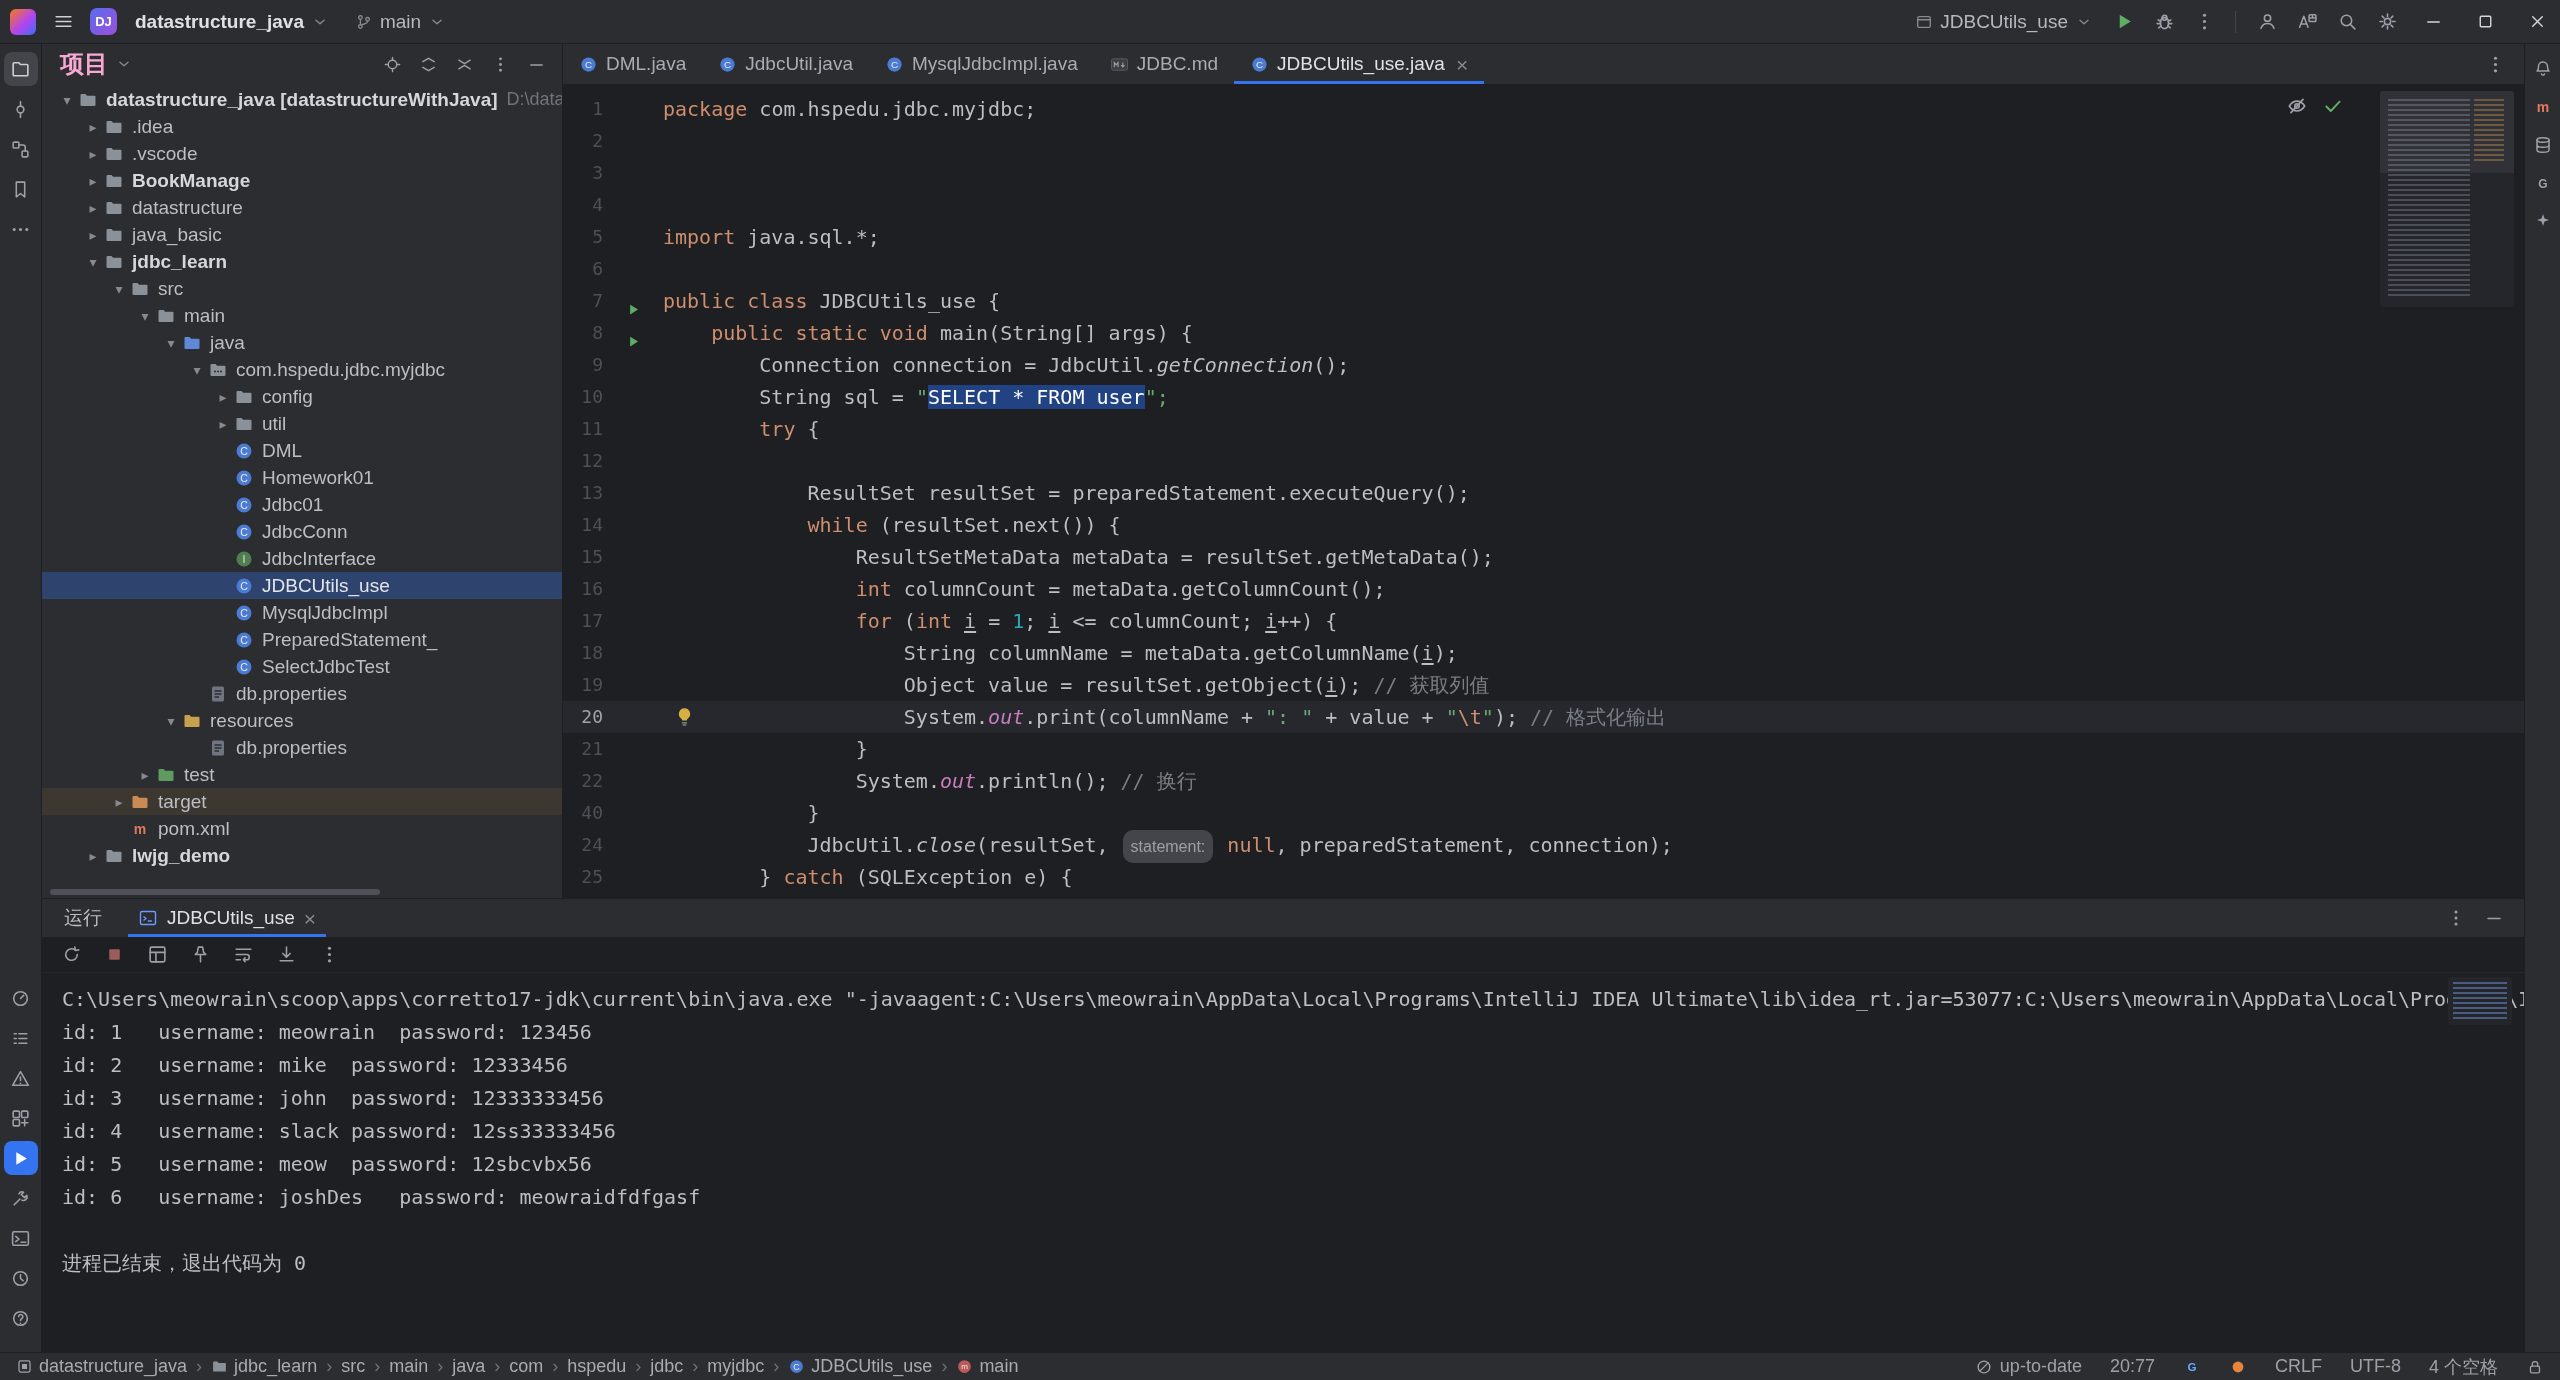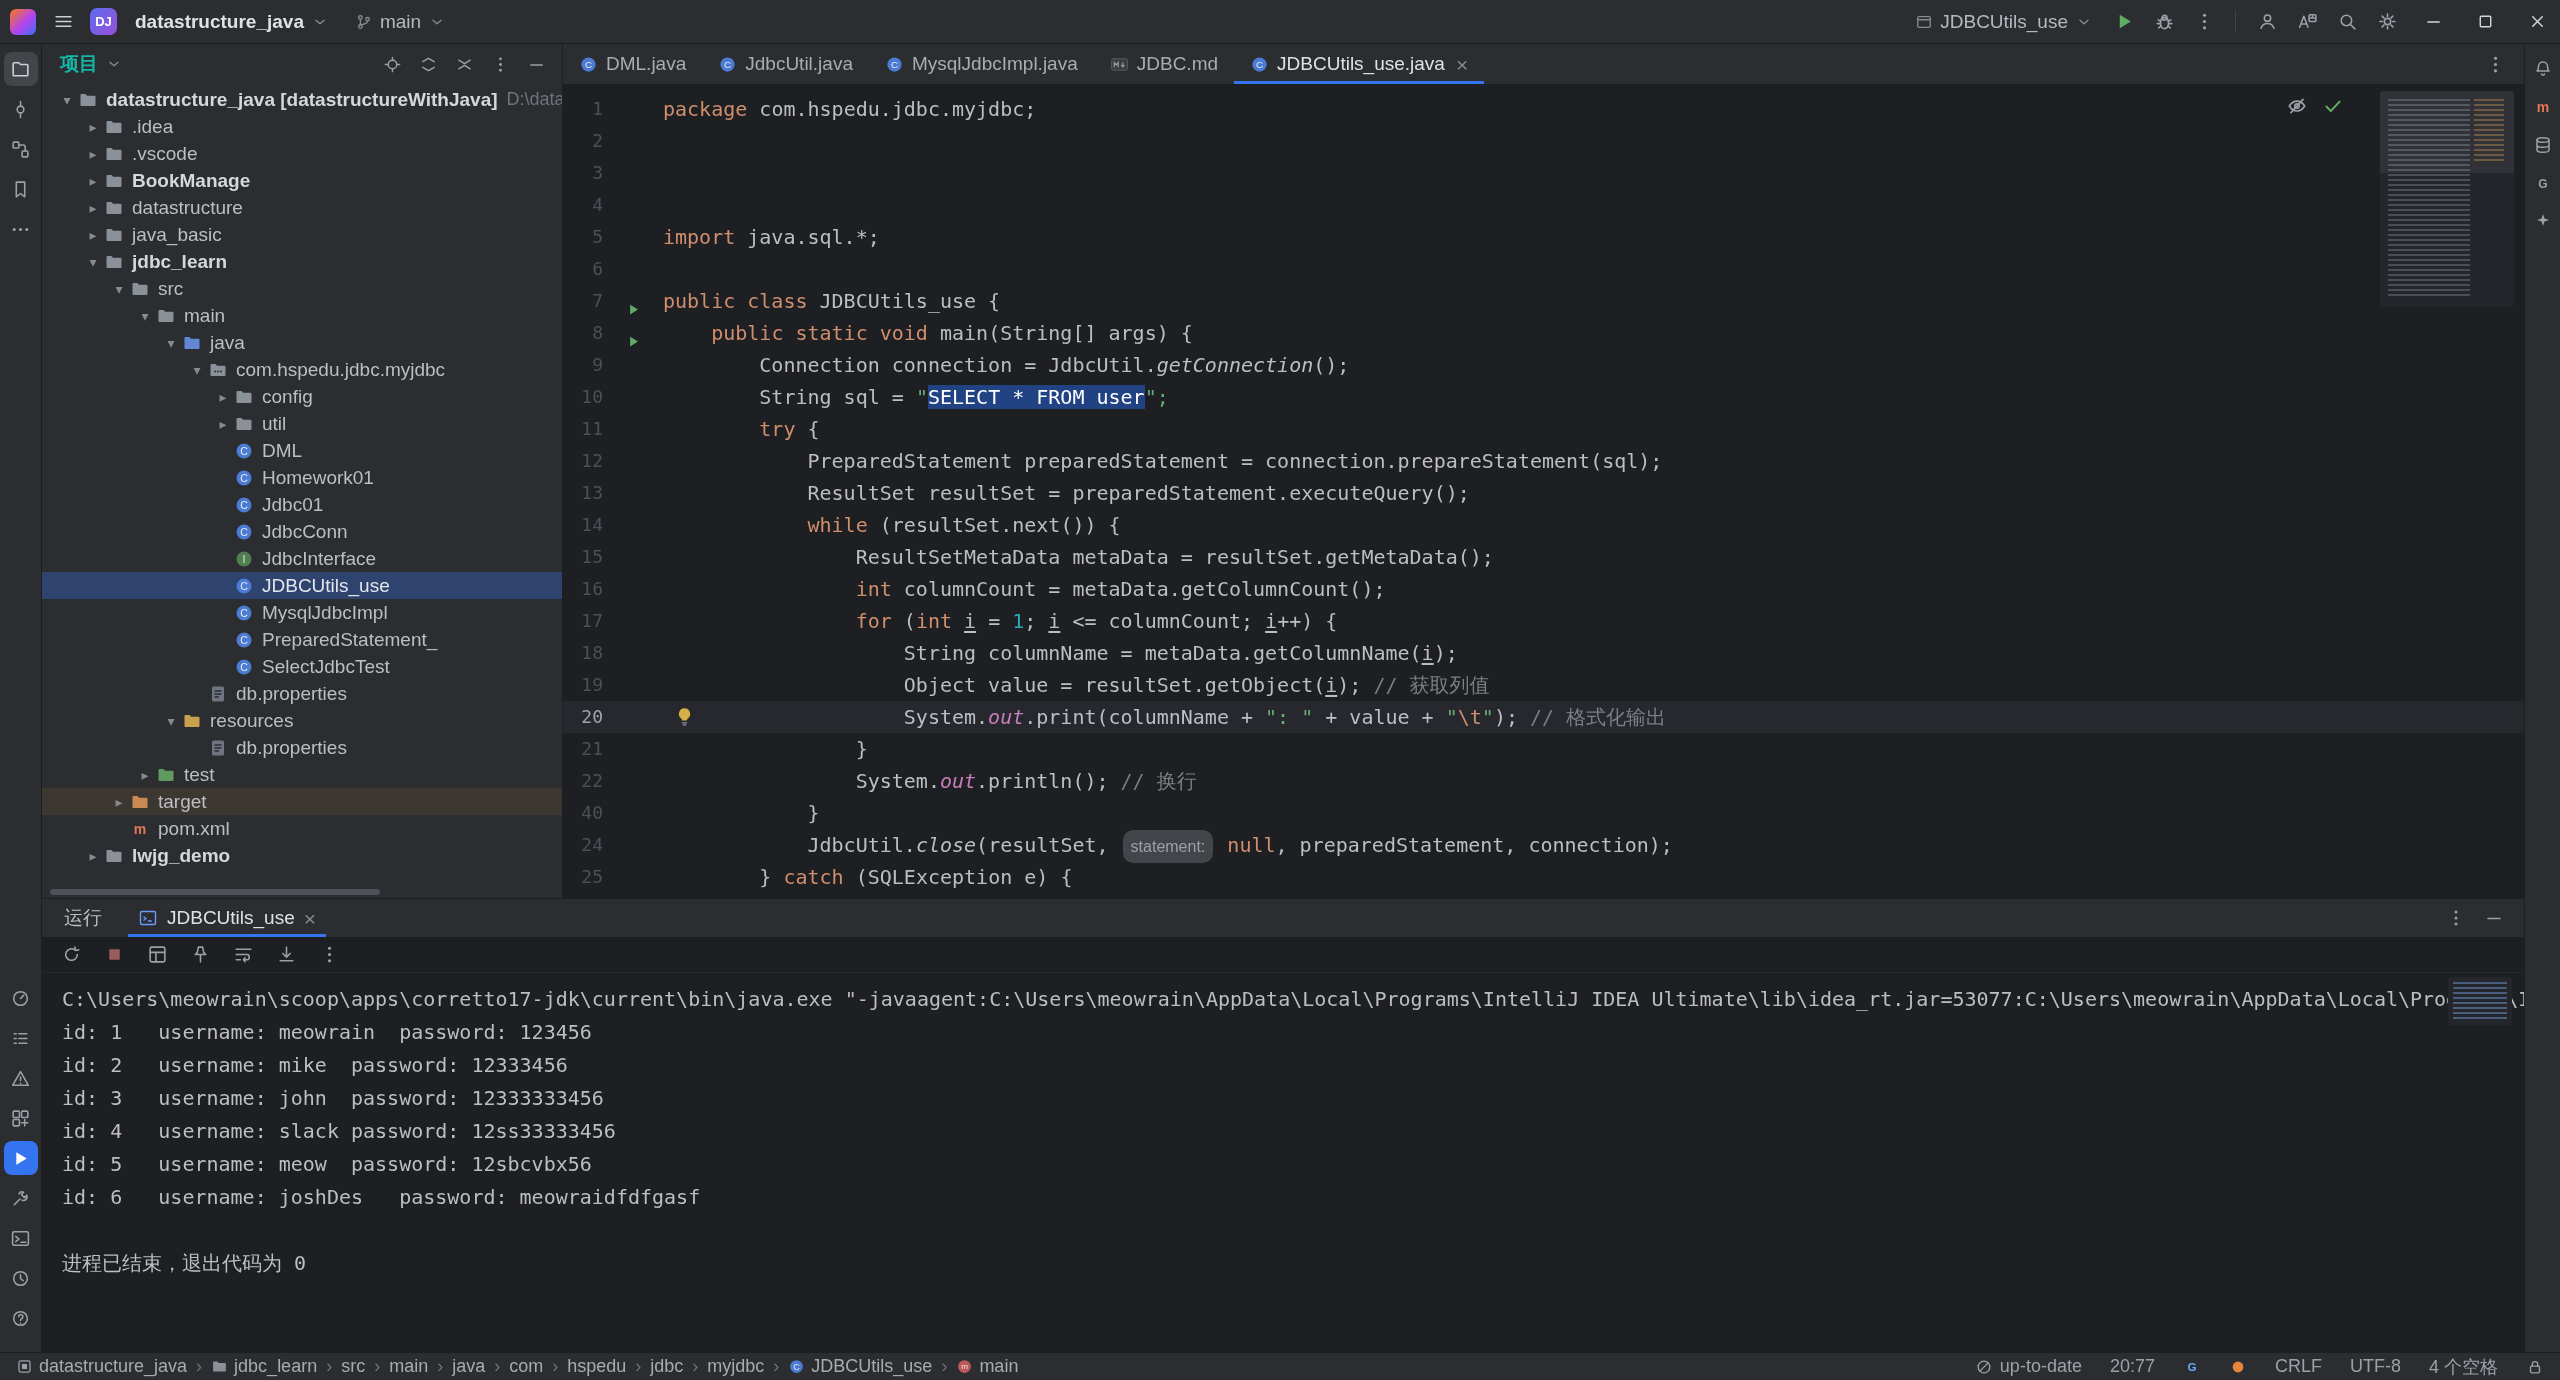--- a/index.html
+++ b/index.html
@@ -42,21 +42,21 @@
   .stripe.right { width:36px; flex:0 0 36px; border-left:1px solid #1e1f22; display:flex; flex-direction:column; align-items:center; padding-top:10px; gap:8px; }
   .stripe.right .stripe-btn { width:30px; height:30px; margin:0; }
   .stripe.right .stripe-btn svg { width:20px; height:20px; }
 
   .workspace { flex:1; display:flex; flex-direction:column; min-width:0; }
   .top-area { height:854px; flex:0 0 854px; display:flex; min-height:0; }
 
   
   .project-panel { width:521px; flex:0 0 521px; background:#2b2d30; position:relative; border-right:1px solid #1e1f22; display:flex; flex-direction:column; overflow:hidden; }
   .pp-header { height:40px; flex:0 0 40px; display:flex; align-items:center; gap:7px; padding:0 14px 0 18px; }
-  .pp-title { font-size:19px; color:#14b8a6; font-weight:600; }
+  .pp-title { font-size:24px; color:#f9a8d4; font-weight:600; }
   .pp-actions { margin-left:auto; display:flex; gap:12px; align-items:center; }
   .pp-actions .tbtn { width:24px; height:24px; display:flex; align-items:center; justify-content:center; color:#9da0a8; }
   .pp-actions .tbtn svg { width:19px; height:19px; }
   .tree { flex:1; overflow:hidden; padding-top:2px; }
   .tree-row { height:27px; display:flex; align-items:center; white-space:nowrap; font-size:19px; color:#bcbec4; overflow:hidden; }
   .tree-row.selected { background:#2e436e; }
   .tree-row.selected .tree-label { color:#e3e6eb; }
   .tree-row.tint { background:rgba(178,125,62,.13); }
   .chev { width:22px; flex:0 0 22px; color:#868a91; font-size:14px; text-align:center; }
   .tree .ic { width:20px; height:20px; flex:0 0 20px; margin-right:8px; }
@@ -829,21 +829,20 @@
                   <span class="lcode"><span class="t-d">        String sql = </span><span class="t-s">"</span><span class="t-sel">SELECT * FROM user</span><span class="t-s">";</span></span>
                 </div>
                 <div class="code-line">
                   <span class="lnum">11</span>
                   <span class="lgut"></span>
                   <span class="lcode"><span class="t-d">        </span><span class="t-k">try</span><span class="t-d"> {</span></span>
                 </div>
                 <div class="code-line">
                   <span class="lnum">12</span>
                   <span class="lgut"></span>
-                  <span class="lcode"><span class="t-d">            PreparedStatement preparedStatement = connection.prepareStatement(sql);</span></span>
                 </div>
                 <div class="code-line">
                   <span class="lnum">13</span>
                   <span class="lgut"></span>
                   <span class="lcode"><span class="t-d">            ResultSet resultSet = preparedStatement.executeQuery();</span></span>
                 </div>
                 <div class="code-line">
                   <span class="lnum">14</span>
                   <span class="lgut"></span>
                   <span class="lcode"><span class="t-d">            </span><span class="t-k">while</span><span class="t-d"> (resultSet.next()) {</span></span>

